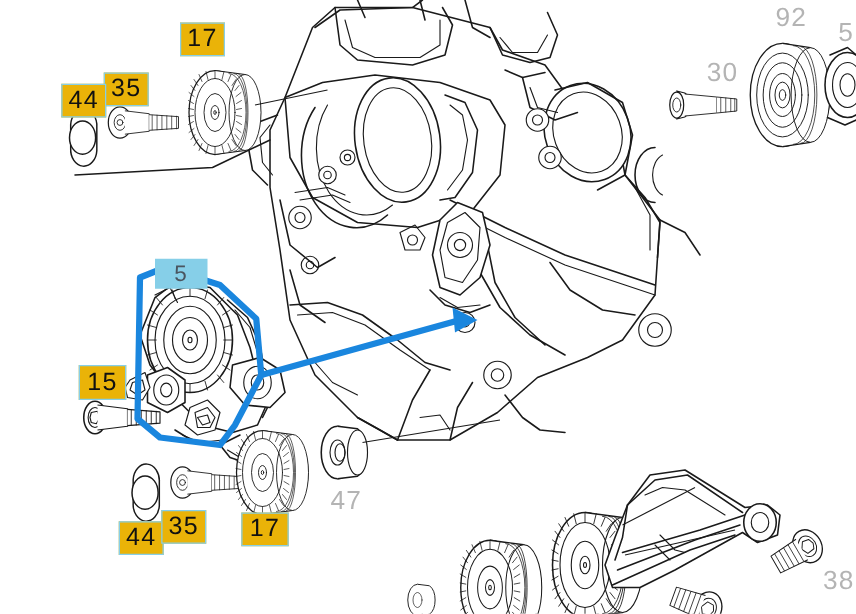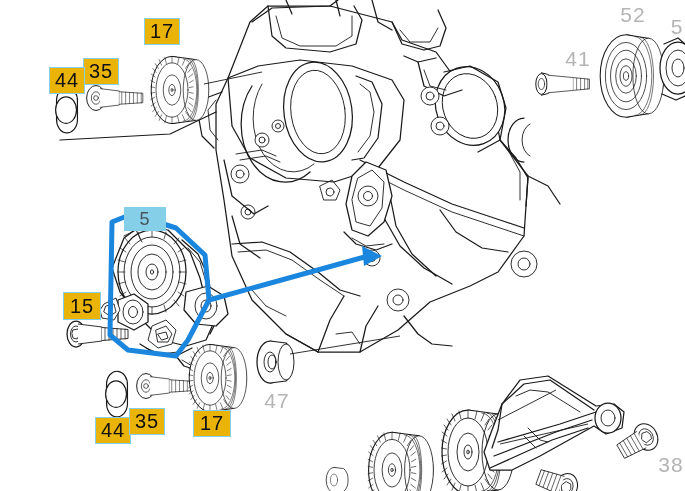--- a/index.html
+++ b/index.html
@@ -417,19 +417,19 @@
   <div id="callout-layer">
       <div class="callout-box boxed" style="left: 144px; top: 18px; width: 36px; height: 27px; font-size: 20px;">17</div>
       <div class="callout-box boxed" style="left: 83px; top: 58px; width: 36px; height: 27px; font-size: 20px;">35</div>
       <div class="callout-box boxed" style="left: 49px; top: 67px; width: 36px; height: 27px; font-size: 20px;">44</div>
       <div class="callout-box filled" style="left: 124px; top: 207px; width: 42px; height: 24px; font-size: 18px;">5</div>
       <div class="callout-box boxed" style="left: 63px; top: 292px; width: 38px; height: 28px; font-size: 20px;">15</div>
       <div class="callout-box boxed" style="left: 95px; top: 417px; width: 36px; height: 27px; font-size: 20px;">44</div>
       <div class="callout-box boxed" style="left: 129px; top: 408px; width: 36px; height: 27px; font-size: 20px;">35</div>
       <div class="callout-box boxed" style="left: 193px; top: 410px; width: 38px; height: 27px; font-size: 20px;">17</div>
       <div class="callout-box plain" style="left: 258px; top: 388px; width: 38px; height: 26px; font-size: 21px;">47</div>
-      <div class="callout-box plain" style="left: 615px; top: 2px; width: 36px; height: 26px; font-size: 21px;">52</div>
-      <div class="callout-box plain" style="left: 560px; top: 46px; width: 36px; height: 26px; font-size: 21px;">41</div>
+      <div class="callout-box plain" style="left: 615px; top: 2px; width: 36px; height: 26px; font-size: 21px;">92</div>
+      <div class="callout-box plain" style="left: 560px; top: 46px; width: 36px; height: 26px; font-size: 21px;">30</div>
       <div class="callout-box plain" style="left: 667px; top: 14px; width: 20px; height: 26px; font-size: 21px;">5</div>
       <div class="callout-box plain" style="left: 655px; top: 452px; width: 32px; height: 26px; font-size: 21px;">38</div>
     </div>
 
 </div>
 
 </body></html>

